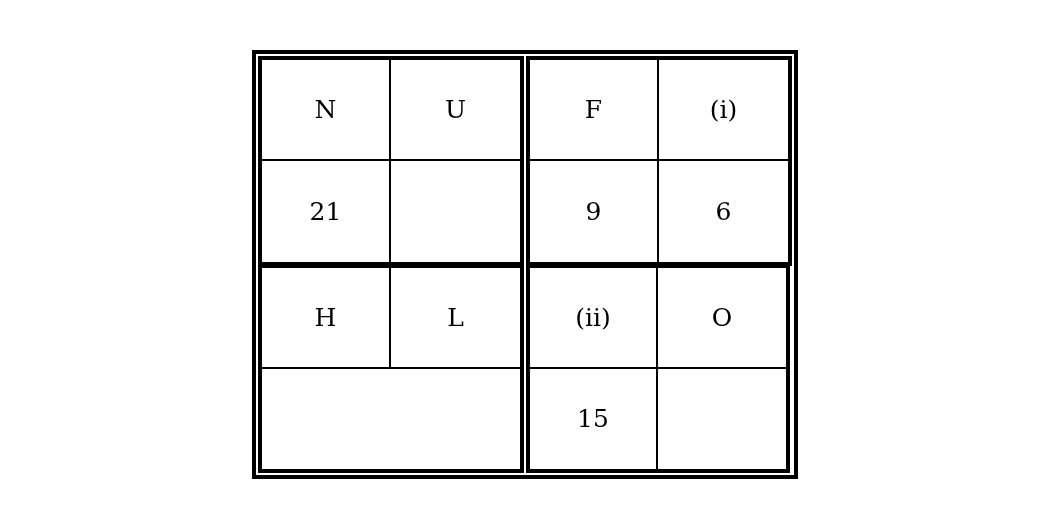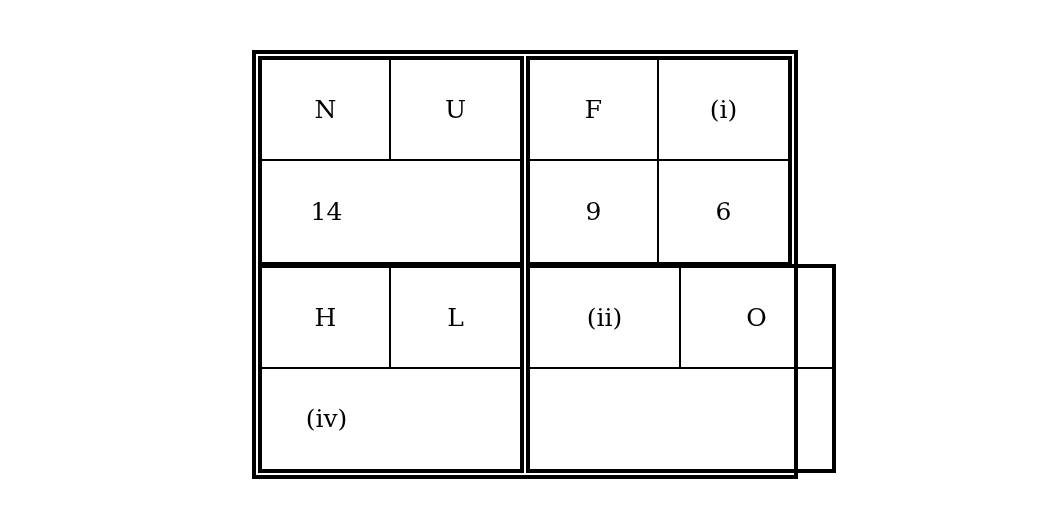--- a/index.html
+++ b/index.html
@@ -15,51 +15,51 @@
       position: absolute;
       border: 4px solid #000;
       box-sizing: border-box;
       display: grid;
       grid-template-columns: 1fr 1fr;
       grid-template-rows: 1fr 1fr;
     }
     .b-tl { left: 2px;   top: 2px;   width: 266px; height: 210px; }
     .b-tr { left: 270px; top: 2px;   width: 266px; height: 210px; }
     .b-bl { left: 2px;   top: 210px; width: 266px; height: 209px; }
-    .b-br { left: 270px; top: 210px; width: 310px; height: 209px; }
+    .b-br { left: 270px; top: 210px; width: 264px; height: 209px; }
     .b-bl, .b-br { top: 210px; }
     .cell {
       display: flex; align-items: center; justify-content: center;
       font-size: 25px; color: #000;
     }
     .cell.c0 { border-right: 2px solid #000; }
     .cell.r0 { border-bottom: 2px solid #000; }
   </style>
 </head>
 <body>
 
 <div class="outer">
 
   <div class="block b-tl">
     <div class="cell c0 r0">N</div>
     <div class="cell r0">U</div>
-    <div class="cell">14</div>
+    <div class="cell c0">21</div>
   </div>
 
   <div class="block b-tr">
     <div class="cell c0 r0">F</div>
     <div class="cell r0">(i)</div>
     <div class="cell c0">9</div>
     <div class="cell">6</div>
   </div>
 
   <div class="block b-bl">
     <div class="cell c0 r0">H</div>
     <div class="cell r0">L</div>
-    <div class="cell">(iv)</div>
   </div>
 
   <div class="block b-br">
     <div class="cell c0 r0">(ii)</div>
     <div class="cell r0">O</div>
+    <div class="cell c0">15</div>
   </div>
 
 </div>
 
 </body></html>

